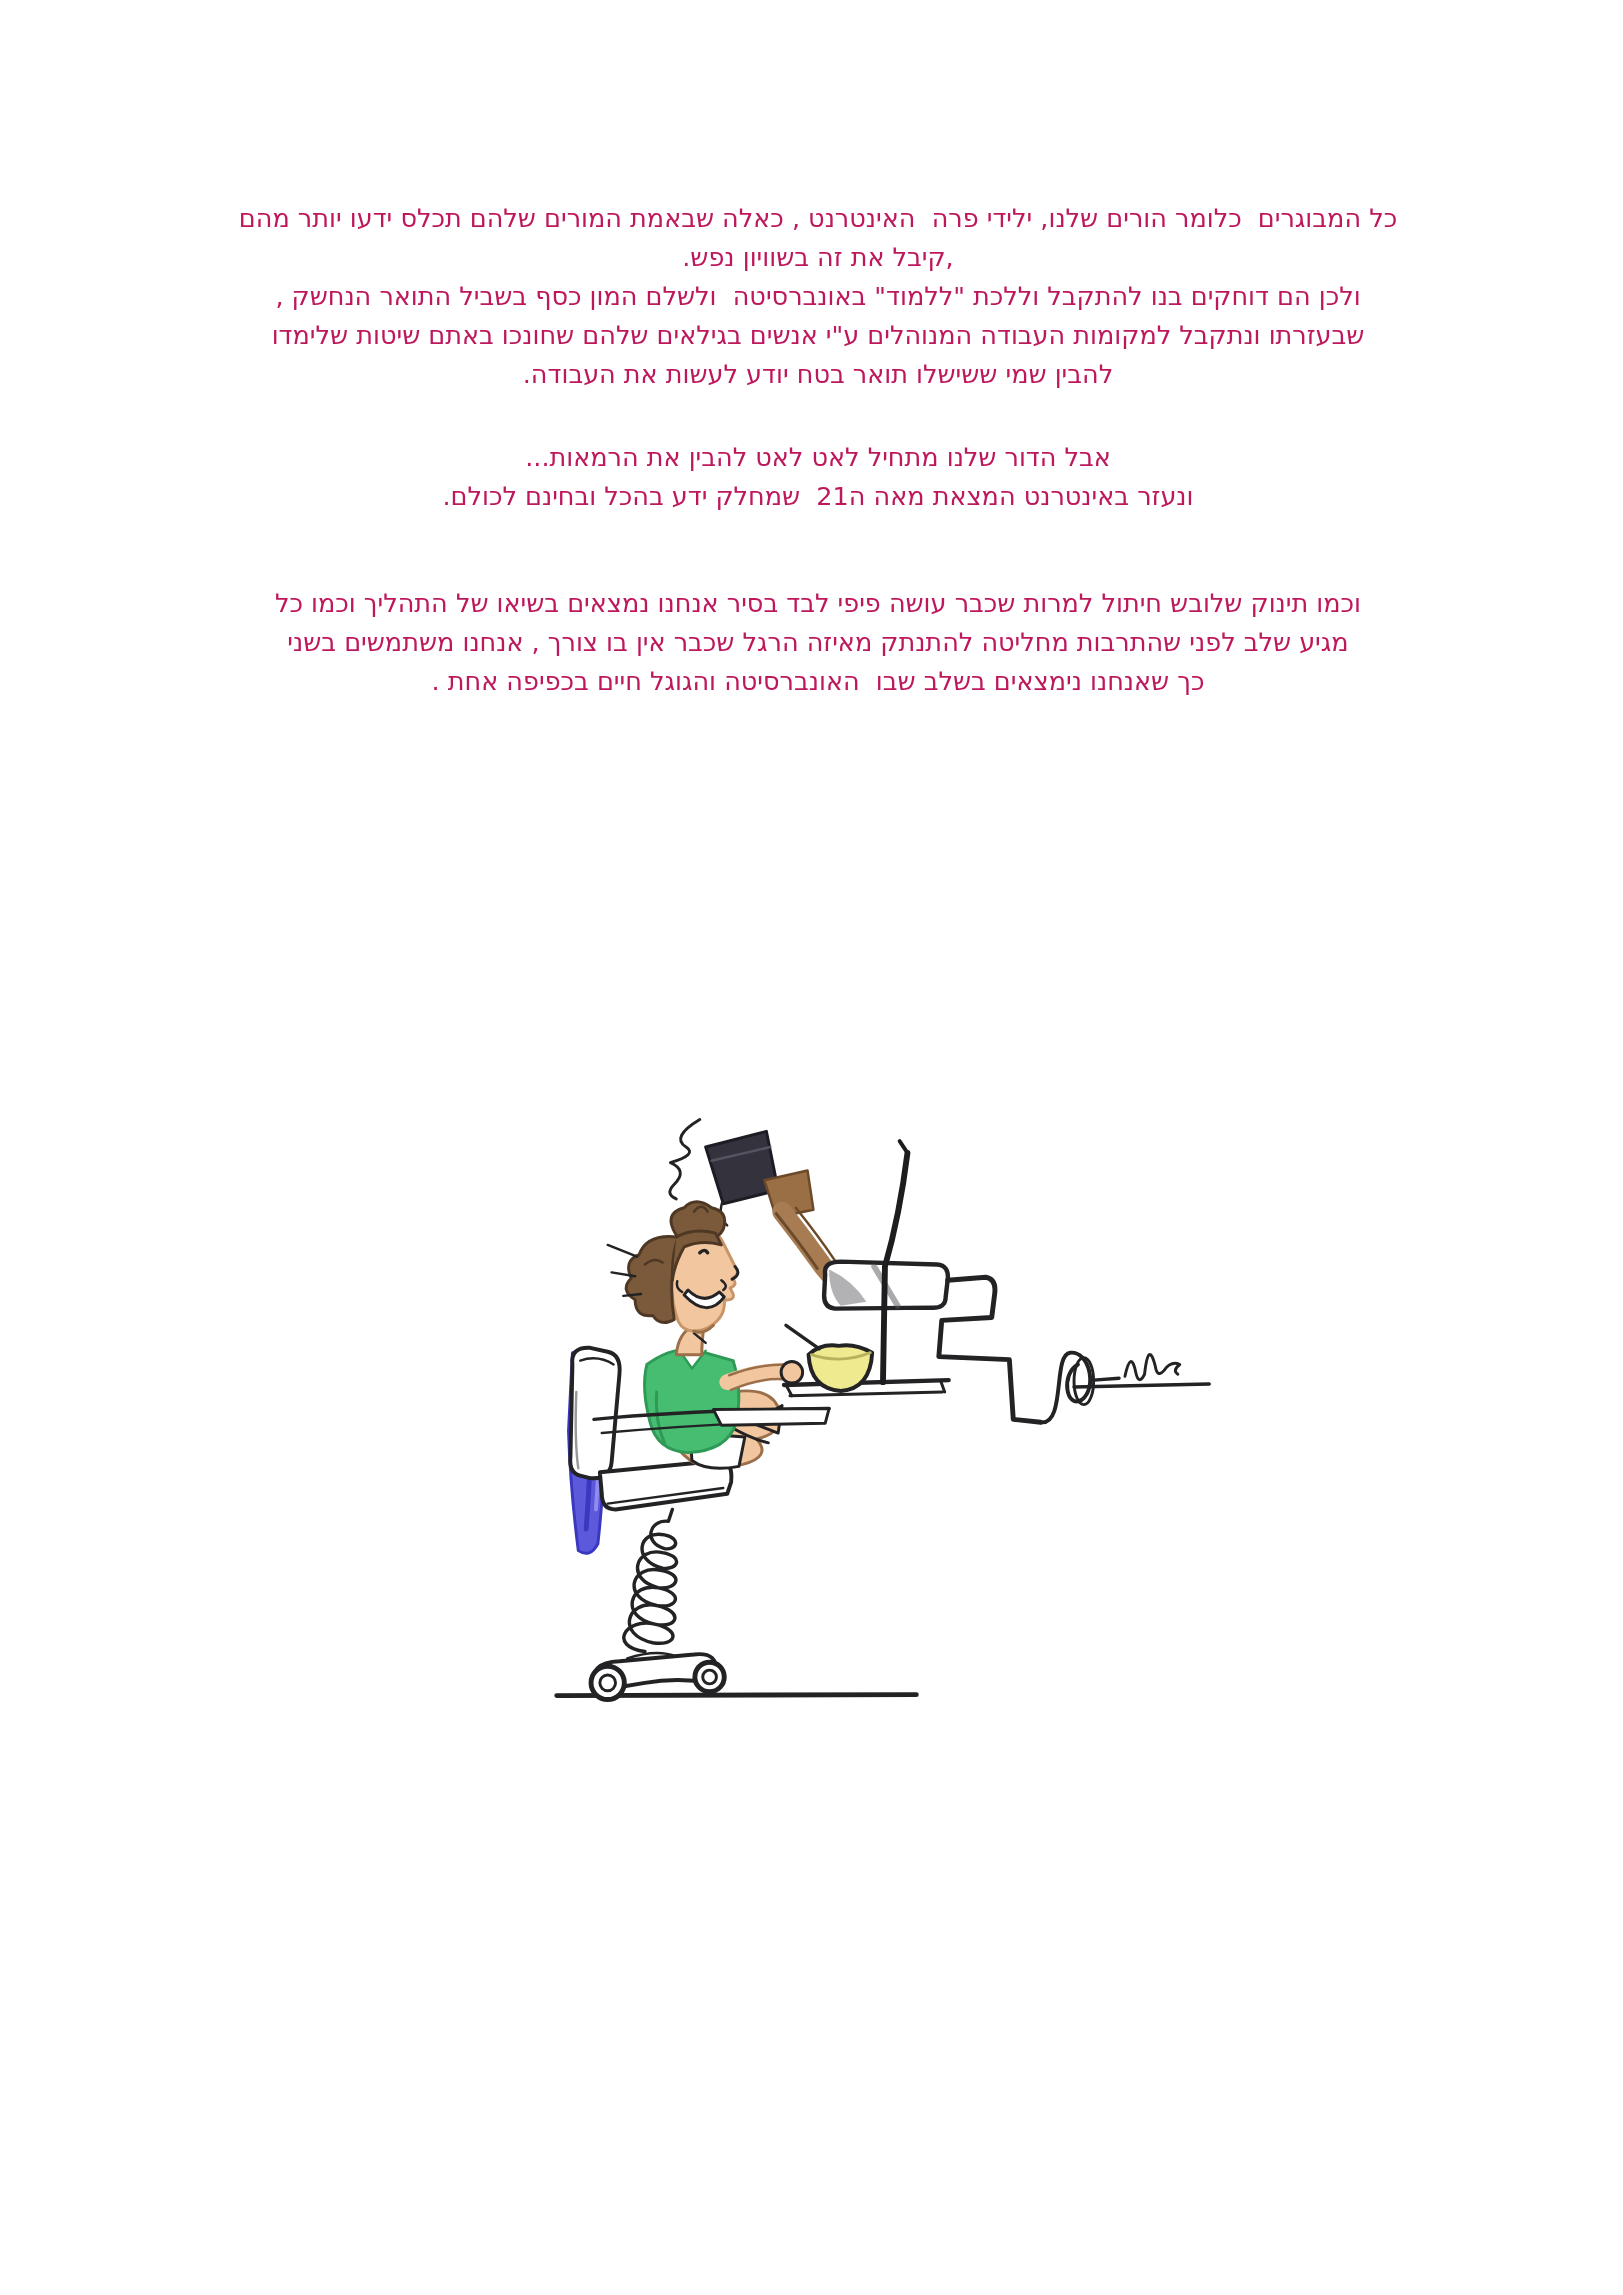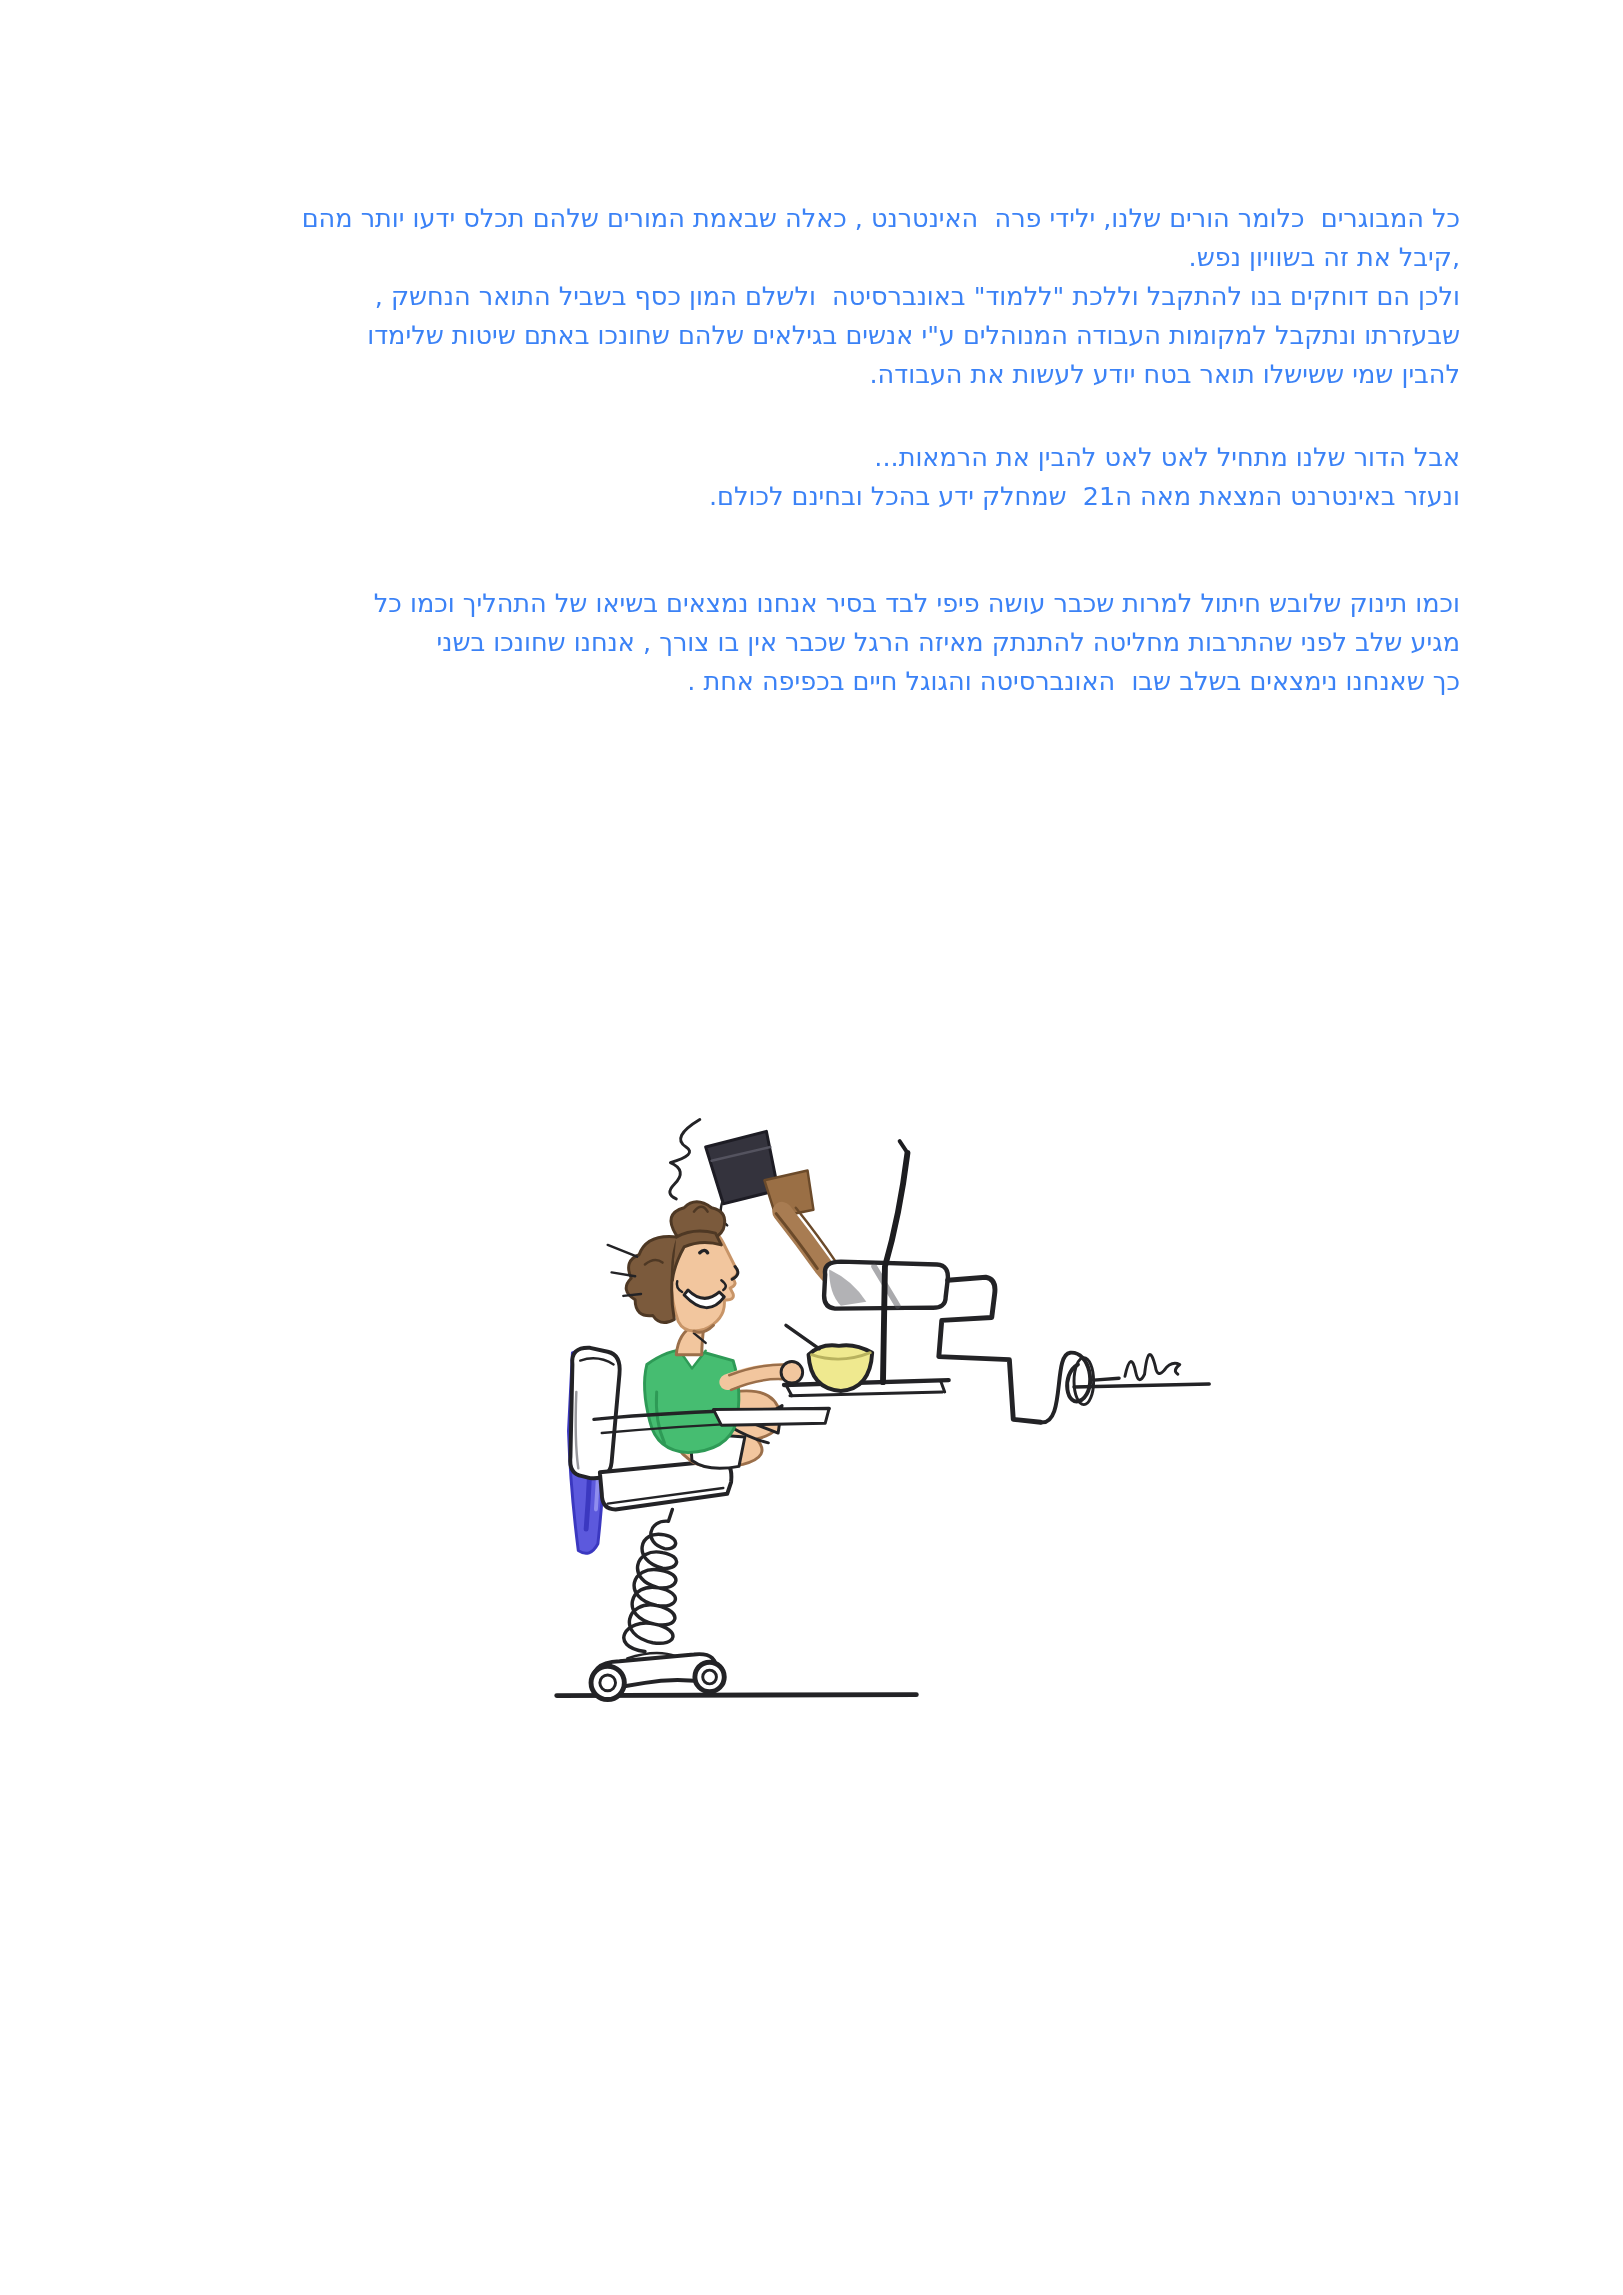--- a/index.html
+++ b/index.html
@@ -7,22 +7,22 @@
     position:relative;
     width:1623px;height:2296px;
     background:#ffffff;
     overflow:hidden;
     font-family:"DejaVu Sans","Liberation Sans",sans-serif;
   }
   .text-block{
     position:absolute;
     top:199px;left:176px;right:163px;
     direction:rtl;
-    text-align:right;
-    color:#3b82f6;
+    text-align:center;
+    color:#be185d;
     font-size:25.5px;
     line-height:39px;
   }
   .para{margin:0;}
   .para-2{margin-top:44px;}
   .para-3{margin-top:68px;}
   .line{white-space:pre;}
   .illustration{
     position:absolute;
     left:529px;top:1098px;
@@ -41,21 +41,21 @@
       <div class="line">ולכן הם דוחקים בנו להתקבל וללכת "ללמוד" באונברסיטה  ולשלם המון כסף בשביל התואר הנחשק ,</div>
       <div class="line">שבעזרתו ונתקבל למקומות העבודה המנוהלים ע"י אנשים בגילאים שלהם שחונכו באתם שיטות שלימדו</div>
       <div class="line">להבין שמי ששישלו תואר בטח יודע לעשות את העבודה.</div>
     </div>
     <div class="para para-2">
       <div class="line">אבל הדור שלנו מתחיל לאט לאט להבין את הרמאות...</div>
       <div class="line">ונעזר באינטרנט המצאת מאה ה21  שמחלק ידע בהכל ובחינם לכולם.</div>
     </div>
     <div class="para para-3">
       <div class="line">וכמו תינוק שלובש חיתול למרות שכבר עושה פיפי לבד בסיר אנחנו נמצאים בשיאו של התהליך וכמו כל</div>
-      <div class="line">מגיע שלב לפני שהתרבות מחליטה להתנתק מאיזה הרגל שכבר אין בו צורך , אנחנו שחונכו בשני</div>
+      <div class="line">מגיע שלב לפני שהתרבות מחליטה להתנתק מאיזה הרגל שכבר אין בו צורך , אנחנו משתמשים בשני</div>
       <div class="line">כך שאנחנו נימצאים בשלב שבו  האונברסיטה והגוגל חיים בכפיפה אחת .</div>
     </div>
   </div>
 
   <div class="illustration">
     <svg width="706" height="627" viewBox="0 0 720 640" xmlns="http://www.w3.org/2000/svg" fill="none" stroke-linecap="round" stroke-linejoin="round">
 
       <path d="M28,610 L395,609" stroke="#232326" stroke-width="5"></path>
 
       <g>

